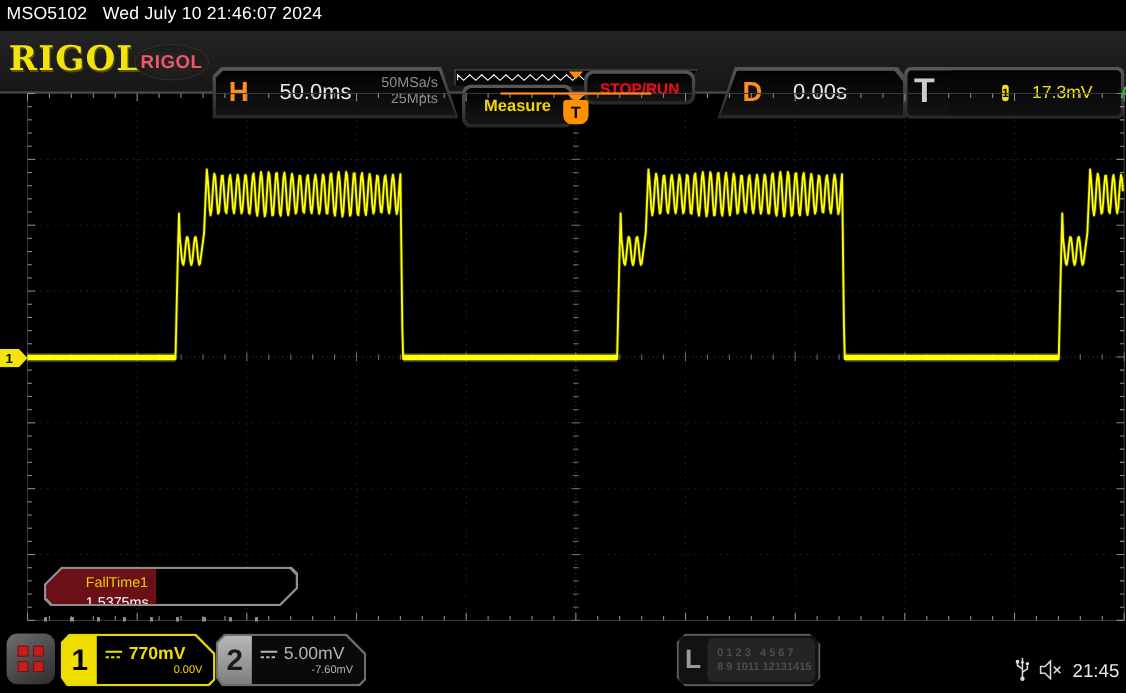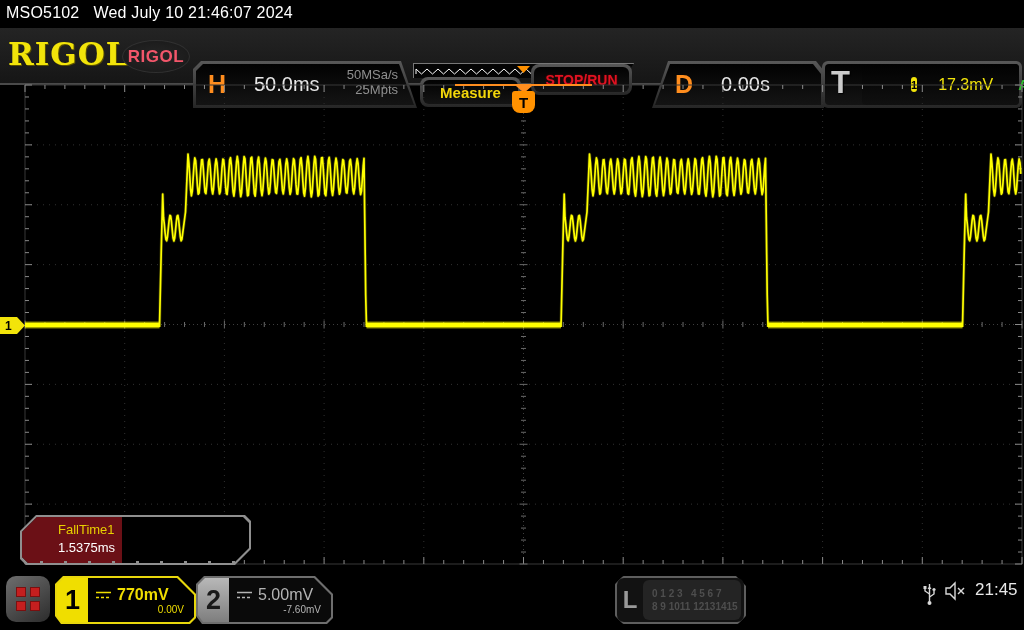--- a/index.html
+++ b/index.html
@@ -23,21 +23,21 @@
   .plate-inner { position:absolute; inset:3px; background:linear-gradient(180deg,#020202,#141414); }
   .h-plate { left:193px; top:33px; width:224px; height:47px;
              clip-path:polygon(8px 0, calc(100% - 16px) 0, 100% 100%, 0 100%, 0 8px); }
   .h-plate .plate-inner { clip-path:polygon(7px 0, calc(100% - 15px) 0, 100% 100%, 0 100%, 0 7px); }
   .hd-letter { position:absolute; left:12px; top:6px; font-size:25px; font-weight:bold; color:#ff8d1e; }
   .h-value { position:absolute; left:58px; top:9px; font-size:20px; color:#e8e8e8;text-align:right; }
   .h-rates { position:absolute; right:16px; top:3px; text-align:right; font-size:13px; line-height:15px; color:#8f8f8f; }
   .pos-strip { position:absolute; left:413px; top:35px; width:221px; height:15px; background:#040404;
                border:1px solid #777; border-bottom:none;
                clip-path:polygon(0 0, 100% 0, calc(100% - 10px) 100%, 0 100%); }
-  .measure-plate { left:420px; top:49px; width:101px; height:30px; border-radius:8px; }
+  .measure-plate { left:420px; top:49px; width:101px; height:39px; border-radius:8px; }
   .measure-plate .plate-inner { border-radius:6px; display:flex; align-items:center; justify-content:center; }
   .measure-label { color:#f2d60a; font-weight:bold; font-size:15px; }
   .stoprun-plate { left:531px; top:36px; width:101px; height:31px; border-radius:8px; }
   .stoprun-plate .plate-inner { border-radius:6px; display:flex; align-items:center; justify-content:center; }
   .stoprun-label { color:#e01222; font-weight:bold; font-size:14px; text-shadow:0 0 2px #600; }
   .d-plate { left:652px; top:33px; width:172px; height:47px;
              clip-path:polygon(16px 0, calc(100% - 8px) 0, 100% 10px, 100% 100%, 0 100%); }
   .d-plate .plate-inner { clip-path:polygon(15px 0, calc(100% - 8px) 0, 100% 10px, 100% 100%, 0 100%); }
   .d-value { position:absolute; left:66px; top:9px; font-size:20px; color:#e8e8e8; }
   .t-plate { left:822px; top:33px; width:200px; height:47px; border-radius:6px; }
@@ -59,21 +59,21 @@
   .trig-pos-tri { position:absolute; left:516px; top:86px; width:0; height:0;
                   border-left:8px solid transparent; border-right:8px solid transparent; border-top:7px solid #ff8d1e; }
   .trig-badge { position:absolute; left:512px; top:91px; width:23px; height:22px; background:#ff9100;
                 border-radius:3px 3px 8px 8px; display:flex; align-items:center; justify-content:center;
                 color:#000; font-weight:bold; font-size:15px; }
   .ch1-marker { position:absolute; left:0; top:317px; width:25px; height:17px; background:#f2e40a;
                 clip-path:polygon(0 0, 17px 0, 100% 50%, 17px 100%, 0 100%);
                 display:flex; align-items:center; color:#000; font-size:12px; font-weight:bold; padding-left:5px; }
 
   
-  .meas-panel { position:absolute; left:20px; top:515px; width:231px; height:50px;
+  .meas-panel { position:absolute; left:40px; top:515px; width:231px; height:36px;
                 background:#8f8f8f;
                 clip-path:polygon(16px 0, calc(100% - 6px) 0, 100% 6px, 100% calc(100% - 16px), calc(100% - 16px) 100%, 6px 100%, 0 calc(100% - 6px), 0 16px); }
   .meas-inner { position:absolute; inset:2px; background:#000; display:flex;
                 clip-path:polygon(15px 0, calc(100% - 6px) 0, 100% 6px, 100% calc(100% - 15px), calc(100% - 15px) 100%, 6px 100%, 0 calc(100% - 6px), 0 15px); }
   .meas-item { width:100px; padding:5px 0 0 36px; }
   .meas-item.selected { background:#6b1016; }
   .meas-name { color:#e8d000; font-size:13px; margin-bottom:3px; white-space:nowrap; }
   .meas-value { color:#ffffff; font-size:13px; white-space:nowrap; }
   .meas-ticks { position:absolute; left:40px; top:561px; width:205px; height:4px;
                 background:repeating-linear-gradient(90deg,#8f8f8f 0 3px,transparent 3px 24px); }
@@ -106,21 +106,21 @@
   .l-block { position:absolute; left:615px; top:6px; width:131px; height:48px; }
   .l-wrap { position:absolute; inset:0; background:#5e5e5e; border-radius:9px;
             clip-path:polygon(0 8px, 8px 0, calc(100% - 10px) 0, 100% 10px, 100% calc(100% - 8px), calc(100% - 8px) 100%, 8px 100%, 0 calc(100% - 8px)); }
   .l-inner { position:absolute; inset:2px; background:#121212; border-radius:7px; display:flex; }
   .l-letter { width:26px; display:flex; align-items:center; justify-content:center;
               color:#9a9a9a; font-size:24px; font-weight:bold; }
   .l-digits { flex:1; margin:2px 3px 2px 0; background:#242424; border-radius:6px;
               display:flex; flex-direction:column; justify-content:center; padding-left:9px; }
   .l-digits div { color:#4e4e4e; font-size:10px; font-weight:bold; line-height:13px; white-space:pre; }
 
-  .status-icons { position:absolute; left:922px; top:10px; display:flex; align-items:flex-start; gap:6px; }
+  .status-icons { position:absolute; left:922px; top:24px; display:flex; align-items:flex-end; gap:6px; }
   .clock { color:#e8e8e8; font-size:17px; margin-left:2px; }
 </style>
 </head>
 <body>
 
 <div class="screen">
 
   <div class="titlebar">
     <span>MSO5102</span><span>Wed July 10 21:46:07 2024</span>
   </div>

